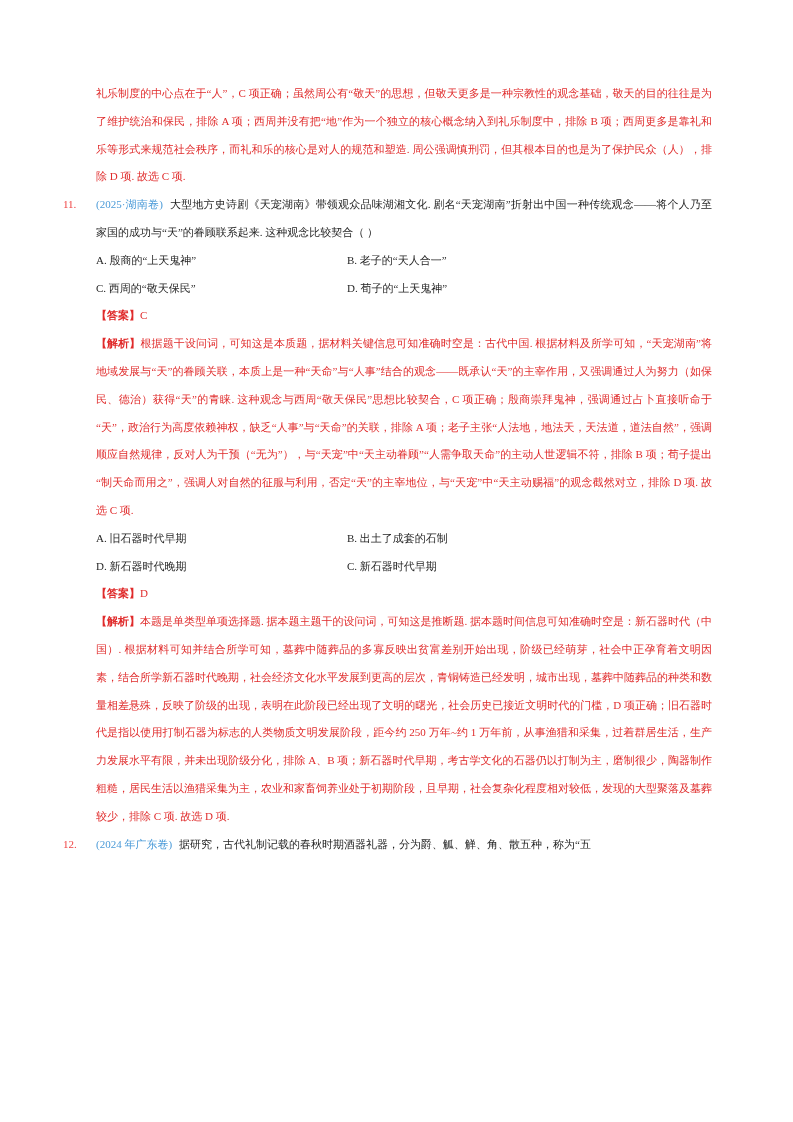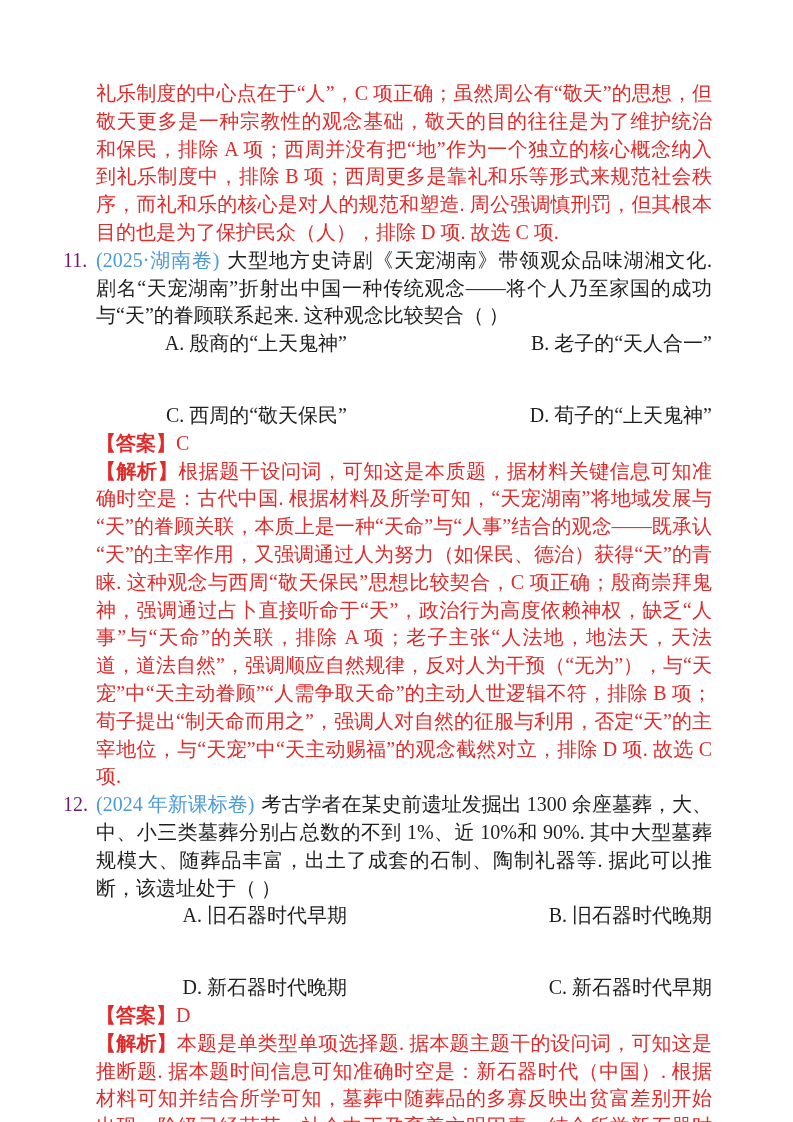--- a/index.html
+++ b/index.html
@@ -3,49 +3,48 @@
 <meta charset="utf-8">
 <style>
   html, body { margin: 0; padding: 0; background: #ffffff; }
   .page {
     position: relative;
     width: 793px;
     height: 1122px;
     background: #ffffff;
     overflow: hidden;
     font-family: "Liberation Serif", "DejaVu Serif", serif;
-    font-size: 20px;
+    font-size: 11px;
     line-height: 27.8px;
     color: #1f1f1f;
   }
   .content {
     position: absolute;
     left: 96px;
     top: 80px;
     width: 616px;
   }
   .para { margin: 0; text-align: justify; }
   .red { color: #e02b2b; }
   .hang { text-indent: -33px; }
   .qnum {
     display: inline-block;
     width: 33px;
     text-indent: 0;
-    color: #701a75;
+    color: #ef4444;
   }
   .qsrc {
     color: #4a9ad8;
     font-weight: normal;
     margin-right: 7px;
   }
   .opt-grid {
     display: grid;
     grid-template-columns: 251px 1fr;
-    text-align: right;
-    gap: 44px;
+    text-align: left;
   }
   .opt { display: block; }
   .lab { font-weight: bold; }
 </style>
 </head>
 <body>
 
 <div class="page">
   <div class="content">
 
@@ -63,26 +62,23 @@
       </div>
       <p class="para red">
         <span class="lab">【答案】</span><span>C</span>
       </p>
       <p class="para red">
         <span class="lab">【解析】</span><span>根据题干设问词，可知这是本质题，据材料关键信息可知准确时空是：古代中国. 根据材料及所学可知，“天宠湖南”将地域发展与“天”的眷顾关联，本质上是一种“天命”与“人事”结合的观念——既承认“天”的主宰作用，又强调通过人为努力（如保民、德治）获得“天”的青睐. 这种观念与西周“敬天保民”思想比较契合，C 项正确；殷商崇拜鬼神，强调通过占卜直接听命于“天”，政治行为高度依赖神权，缺乏“人事”与“天命”的关联，排除 A 项；老子主张“人法地，地法天，天法道，道法自然”，强调顺应自然规律，反对人为干预（“无为”），与“天宠”中“天主动眷顾”“人需争取天命”的主动人世逻辑不符，排除 B 项；荀子提出“制天命而用之”，强调人对自然的征服与利用，否定“天”的主宰地位，与“天宠”中“天主动赐福”的观念截然对立，排除 D 项. 故选 C 项.</span>
       </p>
     </div>
 
     <div>
-      <p class="para hang">
-        <span class="qnum">12.</span><span class="qsrc">(2024 年新课标卷)</span><span>考古学者在某史前遗址发掘出 1300 余座墓葬，大、中、小三类墓葬分别占总数的不到 1%、近 10%和 90%. 其中大型墓葬规模大、随葬品丰富，出土了成套的石制、陶制礼器等. 据此可以推断，该遗址处于（  ）</span>
-      </p>
       <div class="opt-grid">
         <span class="opt">A. 旧石器时代早期</span>
-        <span class="opt">B. 旧石器时代晚期</span>
+        <span class="opt">B. 出土了成套的石制</span>
         <span class="opt">D. 新石器时代晚期</span>
         <span class="opt">C. 新石器时代早期</span>
       </div>
       <p class="para red">
         <span class="lab">【答案】</span><span>D</span>
       </p>
       <p class="para red">
         <span class="lab">【解析】</span><span>本题是单类型单项选择题. 据本题主题干的设问词，可知这是推断题. 据本题时间信息可知准确时空是：新石器时代（中国）. 根据材料可知并结合所学可知，墓葬中随葬品的多寡反映出贫富差别开始出现，阶级已经萌芽，社会中正孕育着文明因素，结合所学新石器时代晚期，社会经济文化水平发展到更高的层次，青铜铸造已经发明，城市出现，墓葬中随葬品的种类和数量相差悬殊，反映了阶级的出现，表明在此阶段已经出现了文明的曙光，社会历史已接近文明时代的门槛，D 项正确；旧石器时代是指以使用打制石器为标志的人类物质文明发展阶段，距今约 250 万年~约 1 万年前，从事渔猎和采集，过着群居生活，生产力发展水平有限，并未出现阶级分化，排除 A、B 项；新石器时代早期，考古学文化的石器仍以打制为主，磨制很少，陶器制作粗糙，居民生活以渔猎采集为主，农业和家畜饲养业处于初期阶段，且早期，社会复杂化程度相对较低，发现的大型聚落及墓葬较少，排除 C 项. 故选 D 项.</span>
       </p>
     </div>

